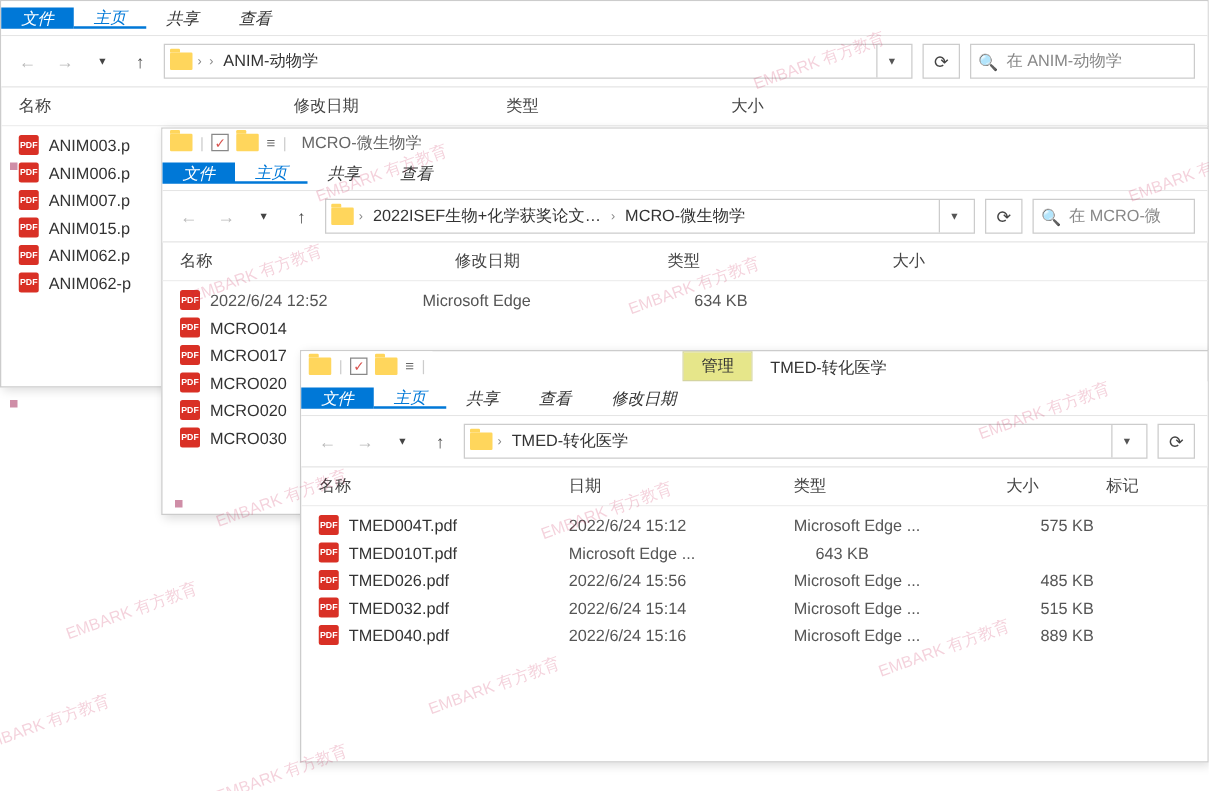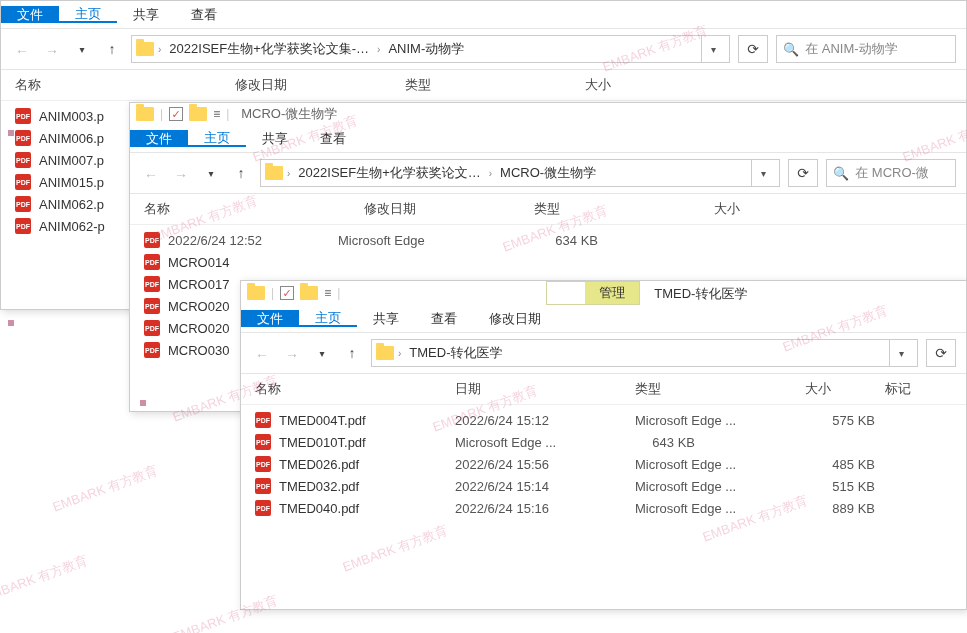--- a/index.html
+++ b/index.html
@@ -1,19 +1,19 @@
 <!DOCTYPE html>
 <html><head>
 <meta charset="utf-8">
 <style>
 * { box-sizing: border-box; margin: 0; padding: 0; }
 body { font-family: "Microsoft YaHei", "Segoe UI", sans-serif; font-size: 12px; background: #fff; width: 967px; height: 633px; position: relative; overflow: hidden; color: #333; }
 .window { position: absolute; background: #fff; border: 1px solid #ccc; box-shadow: 2px 2px 8px rgba(0,0,0,0.15); }
 .ribbon { display: flex; align-items: center; height: 28px; background: #fff; border-bottom: 1px solid #e5e5e5; }
-.ribbon-tab { padding: 5px 16px; height: 17px; display: flex; align-items: center; font-size: 13px; color: #333; cursor: pointer; }
+.ribbon-tab { padding: 5px 16px; height: 17px; display: flex; align-items: center; font-size: 13px; color: #333; cursor: pointer; font-style: italic; }
 .ribbon-tab.file { background: #0078d7; color: #fff; }
 .ribbon-tab.active { color: #0078d7; border-bottom: 2px solid #0078d7; }
 .ctx-tab { background: #e6e68a; padding: 2px 14px; font-size: 13px; }
 .ctx-title { padding: 2px 14px; font-size: 13px; }
 .addrbar { display: flex; align-items: center; padding: 6px 10px; gap: 8px; border-bottom: 1px solid #e5e5e5; background: #fff; }
 .nav-btn { width: 22px; height: 22px; display: flex; align-items: center; justify-content: center; color: #444; cursor: pointer; font-size: 14px; }
 .nav-btn.dis { color: #bbb; }
 .breadcrumb { flex: 1; display: flex; align-items: center; border: 1px solid #ccc; height: 28px; padding: 0 4px; gap: 2px; background: #fff; }
 .folder-ic { width: 18px; height: 14px; background: #ffd65c; border-radius: 1px; position: relative; display: inline-block; }
 .folder-ic::before { content:""; position:absolute; top:-3px; left:0; width:8px; height:3px; background:#ffd65c; border-radius:1px 1px 0 0; }
@@ -34,42 +34,41 @@
 .fn { width: 196px; }
 .fd { width: 170px; color: #555; }
 .ft { width: 180px; color: #555; }
 .fs { width: 90px; text-align: right; color: #555; padding-right: 10px; }
 .qat { display:flex; align-items:center; padding: 2px 6px; gap: 6px; font-size: 12px; color:#666; background:#fff; }
 .qat .sep { color:#ccc; }
 .win-title { font-size: 13px; padding: 0 6px; }
 .wm { position:absolute; color:rgba(200,30,80,0.2); font-size:13px; transform:rotate(-20deg); pointer-events:none; font-weight:500; white-space:nowrap; }
 .wm-dot { position:absolute; width:6px; height:6px; background:rgba(160,30,80,0.5); pointer-events:none; }
 .ctx-wrap { display:flex; align-items:flex-end; }
-.ctx-group { display:flex; flex-direction:column; border:1px solid #d4d4a0;padding-left:38px; }
+.ctx-group { display:flex; flex-direction:column; border:1px solid #d4d4a0; }
 .chk { width:14px; height:14px; border:1px solid #888; display:inline-flex; align-items:center; justify-content:center; color:#d9534f; font-size:11px; }
 </style>
 </head>
 <body>
 
 <div class="window" style="left:0; top:0; width:967px; height:310px;">
   <div class="ribbon">
     <div class="ribbon-tab file">文件</div>
     <div class="ribbon-tab active">主页</div>
     <div class="ribbon-tab">共享</div>
     <div class="ribbon-tab">查看</div>
   </div>
   <div class="addrbar">
     <div class="nav-btn dis">←</div>
     <div class="nav-btn dis">→</div>
     <div class="nav-btn" style="font-size:10px">▾</div>
     <div class="nav-btn">↑</div>
     <div class="breadcrumb">
       <span class="folder-ic"></span>
       <span class="chev">›</span>
-      <span class="crumb">2022ISEF生物+化学获奖论文集-…</span>
       <span class="chev">›</span>
       <span class="crumb">ANIM-动物学</span>
       <span style="flex:1"></span>
       <div class="drop-btn">▾</div>
     </div>
     <div class="refresh">⟳</div>
     <div class="searchbox">
       <span>🔍</span>
       <span>在 ANIM-动物学</span>
     </div>

